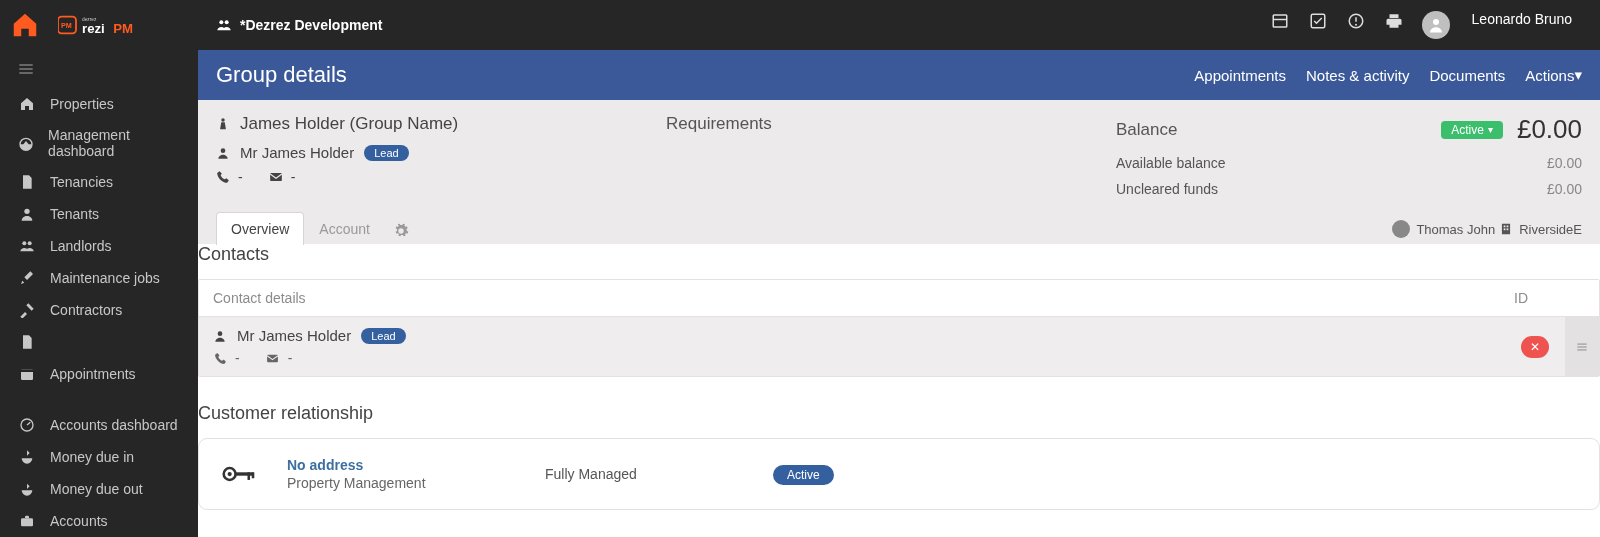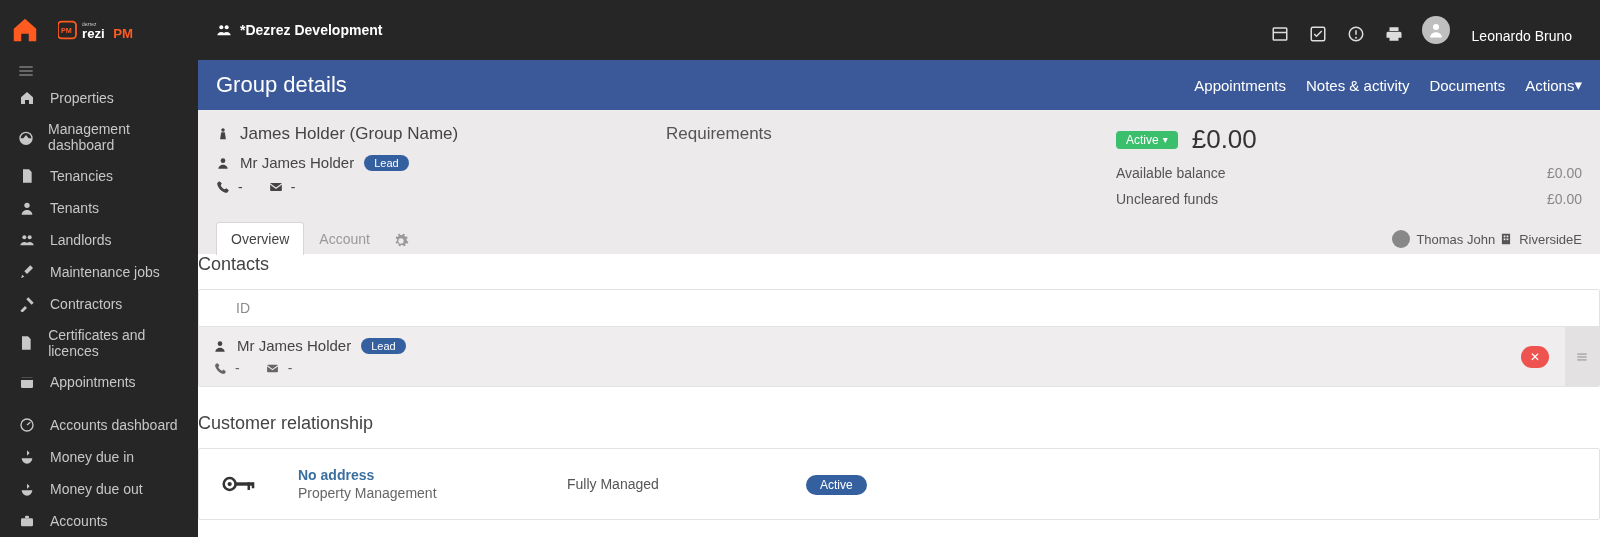--- a/index.html
+++ b/index.html
@@ -1,25 +1,25 @@
 <!DOCTYPE html>
 <html><head>
 <meta charset="utf-8">
 <style>
 * { margin: 0; padding: 0; box-sizing: border-box; }
 html, body { font-family: "Segoe UI", Arial, sans-serif; font-size: 14px; color: #333; background: #fff; }
 body { width: 1600px; height: 537px; overflow: hidden; display: flex; flex-direction: column; }
 
 
-.topbar { height: 60px; background: #262626; display: flex; align-items: center; color: #ddd; }
+.topbar { height: 50px; background: #262626; display: flex; align-items: center; color: #ddd; }
 .topbar .logo-r { width: 50px; display: flex; align-items: center; justify-content: center; }
 .topbar .logo-rezipm { width: 148px; display: flex; align-items: center; padding-left: 8px; }
 .topbar .workspace { padding: 0 18px; color: #fff; font-weight: 600; display: flex; align-items: center; gap: 8px; }
 .topbar .spacer { flex: 1; }
-.topbar .top-icons { display: flex; align-items: flex-end; gap: 18px; padding-right: 10px; }
+.topbar .top-icons { display: flex; align-items: flex-start; gap: 18px; padding-right: 10px; }
 .topbar .top-icon { width: 20px; height: 20px; display:flex; align-items:center; justify-content:center; fill:#ddd; cursor:pointer; }
 .topbar .avatar { width: 28px; height: 28px; border-radius: 50%; background: #bfbfbf; display:flex; align-items:center; justify-content:center; fill:#fff; }
 .topbar .username { color: #fff; padding-right: 18px; padding-left: 4px; }
 
 
 .lower { flex: 1; display: flex; min-height: 0; }
 
 
 .sidebar { width: 198px; background: #262626; color: #c7c7c7; display: flex; flex-direction: column; }
 .sidebar .collapse { height: 40px; display: flex; align-items: center; padding-left: 18px; color:#888; cursor:pointer; }
@@ -86,21 +86,21 @@
 .contacts-table .thead .col-menu { width:34px; }
 .contacts-table .trow { display:flex; align-items:stretch; background:#efeded; border-top:1px solid #e3e1e1; }
 .contacts-table .trow .col-details { flex:1; padding:10px 14px; }
 .contacts-table .trow .col-id { width:60px; display:flex; align-items:center; justify-content:center; }
 .contacts-table .trow .col-menu { width:34px; background:#e3e1e1; display:flex; align-items:center; justify-content:center; color:#9a9a9a; cursor:pointer; }
 .contacts-table .trow .id-pill { background:#ef5350; color:#fff; width:28px; height:22px; border-radius:999px; display:flex; align-items:center; justify-content:center; font-size:12px; cursor:pointer; }
 .contacts-table .trow .person-line { margin-bottom:6px; }
 .contacts-table .trow .contact-icons { color:#666; }
 
 
-.rel-card { border:1px solid #e3e1e1; border-radius:2px; padding:18px 20px; display:flex; align-items:center; gap:39px; }
+.rel-card { border:1px solid #e3e1e1; border-radius:9px; padding:18px 20px; display:flex; align-items:center; gap:28px; }
 .rel-card .key { width:40px; display:flex; align-items:center; justify-content:center; fill:#333; }
 .rel-card .addr { width:230px; }
 .rel-card .addr .no-addr { color:#3b6fa0; font-weight:600; }
 .rel-card .addr .pm { color:#666; font-size:14px; margin-top:2px; }
 .rel-card .svc { width:200px; color:#555; }
 .rel-card .status { }
 .rel-card .status .badge { background:#3560a0; color:#fff; font-size:12px; padding:3px 14px; border-radius:999px; }
 
 svg { display:block; }
 </style>
@@ -235,21 +235,20 @@
           </svg>
         </span>
       <span class="txt">Contractors</span>
     </div>
     <div class="nav-item">
       <span class="ico">
           <svg width="16" height="16" viewBox="0 0 24 24" fill="#c7c7c7">
             <path d="M6 2h9l4 4v16H6z"></path>
           </svg>
         </span>
-      <span class="txt">Certificates and licences</span>
     </div>
     <div class="nav-item">
       <span class="ico">
           <svg width="16" height="16" viewBox="0 0 24 24" fill="#c7c7c7">
             <rect x="3" y="5" width="18" height="16" rx="2"></rect>
             <rect x="3" y="5" width="18" height="4" fill="#262626"></rect>
           </svg>
         </span>
       <span class="txt">Appointments</span>
     </div>
@@ -344,20 +343,21 @@
                 </span>
                 <span>-</span>
               </div>
           </div>
         </div>
         <div class="col-mid">
           <div class="section-title">Requirements</div>
         </div>
         <div class="col-right">
           <div class="balance-header">
+            <span class="title">Balance</span>
             <span class="status-badge">
               <span>Active</span>
               <span class="caret">▾</span>
             </span>
             <span class="balance-amount">£0.00</span>
           </div>
           <div class="balance-sub">
             <span>Available balance</span>
             <span class="val">£0.00</span>
           </div>
@@ -394,20 +394,21 @@
             <span>RiversideE</span>
           </div>
         </div>
       </div>
     </div>
 
     <div class="mainbody">
       <h3>Contacts</h3>
       <div class="contacts-table">
         <div class="thead">
+          <div class="col-details">Contact details</div>
           <div class="col-id">ID</div>
           <div class="col-menu"></div>
         </div>
         <div class="trow">
           <div class="col-details">
             <div class="person-line">
               <svg width="14" height="14" viewBox="0 0 24 24" fill="#444">
                   <circle cx="12" cy="8" r="4"></circle>
                   <path d="M4 22c0-4 4-7 8-7s8 3 8 7z"></path>
                 </svg>

